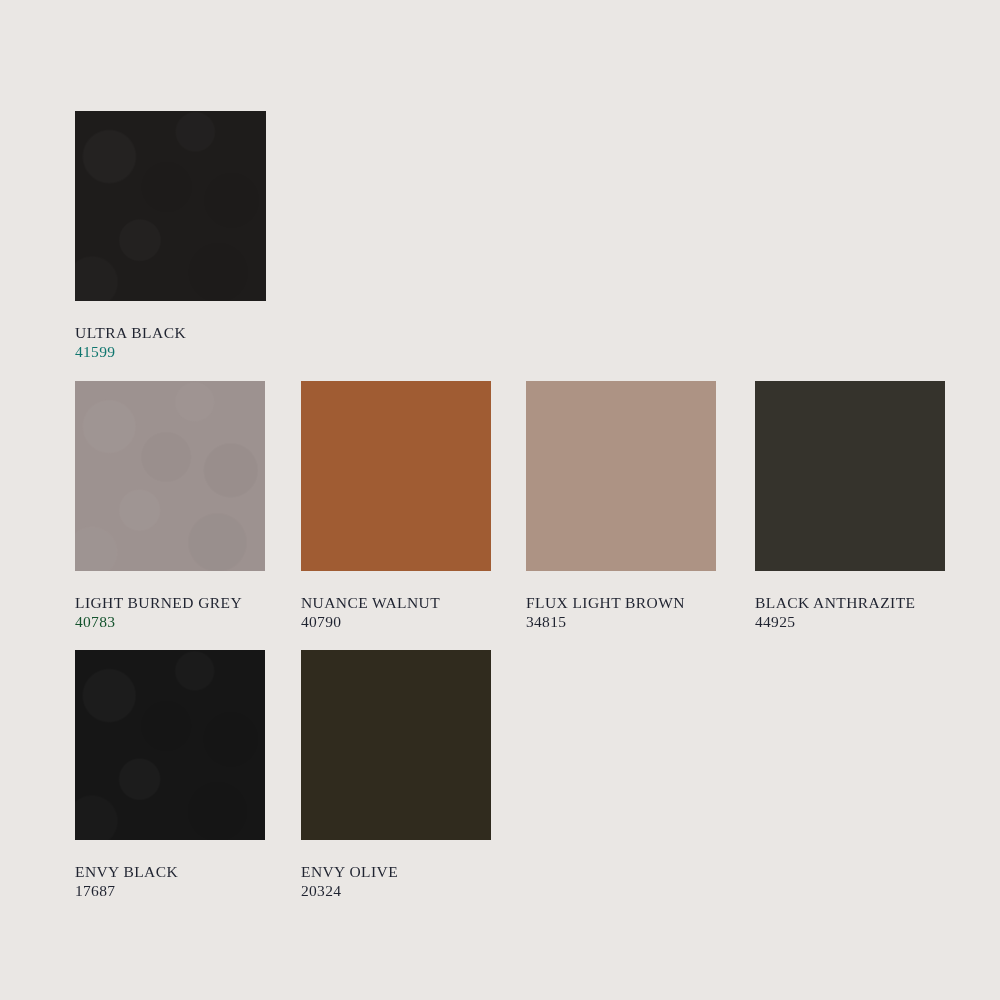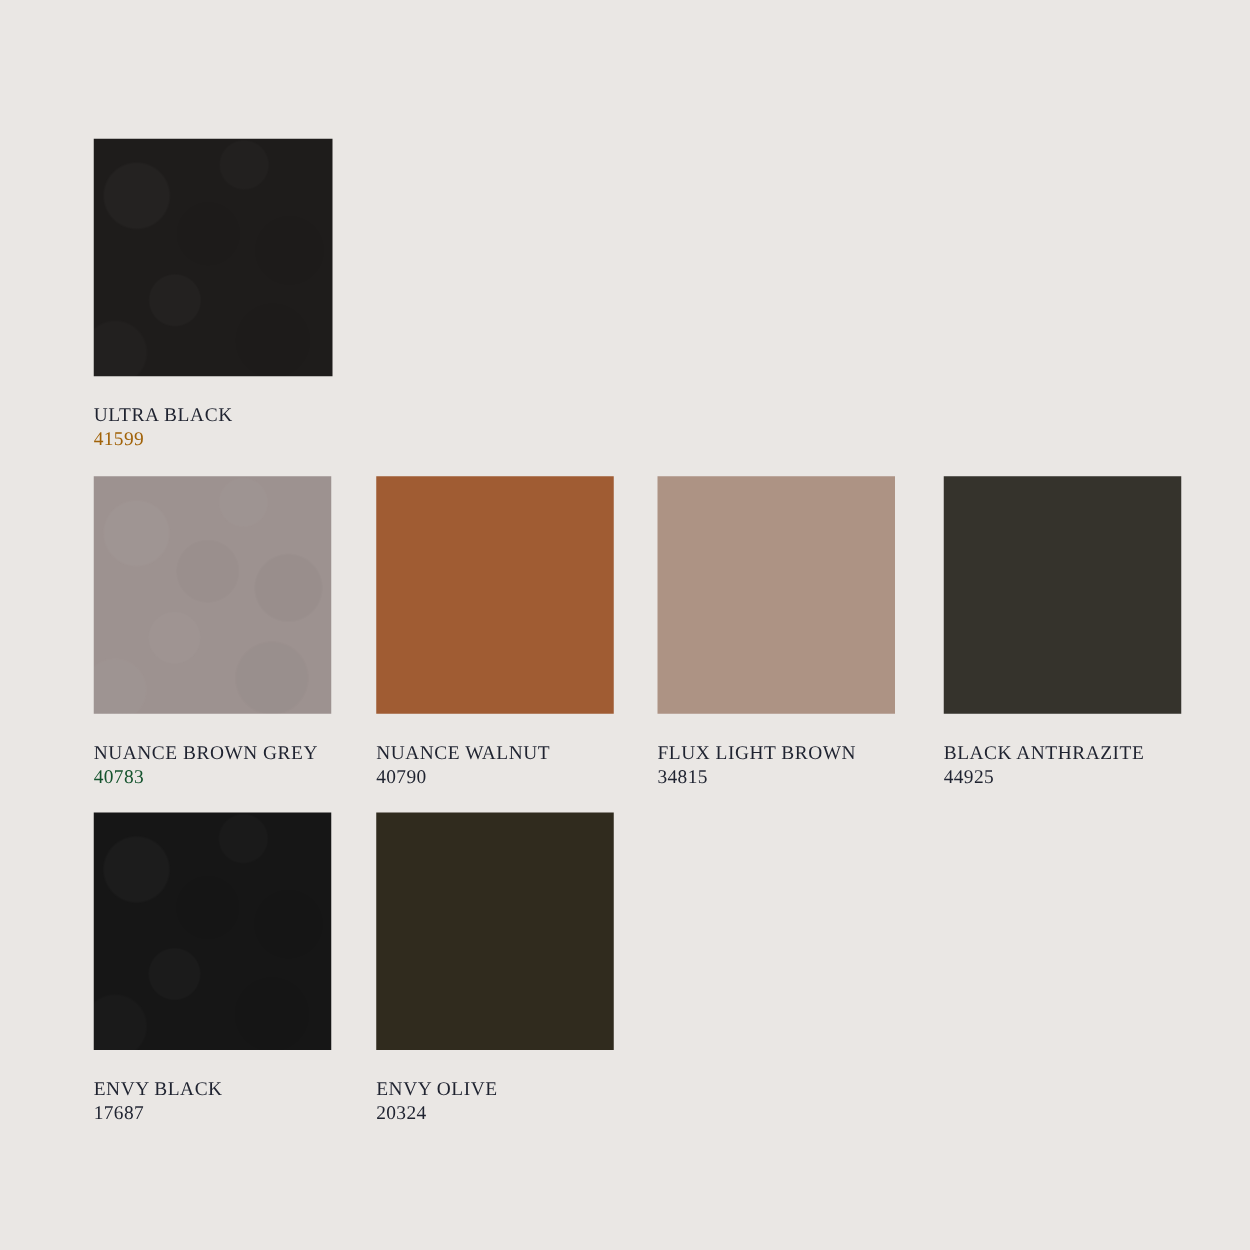--- a/index.html
+++ b/index.html
@@ -113,32 +113,32 @@
 <body style="background: rgb(234, 231, 228);">
 
 <div class="swatch-board">
 
   <div class="swatch-row row-1">
 
     <div class="swatch-card col-0">
       <span class="swatch-chip grain" style="background-color:#1e1c1b;"></span>
       <span class="swatch-caption">
         <span class="swatch-name" style="color: rgb(31, 35, 48);">ULTRA BLACK</span>
-        <span class="swatch-code" style="color: #a16207;">41599</span>
+        <span class="swatch-code" style="color: #0f766e;">41599</span>
       </span>
     </div>
 
   </div>
 
   <div class="swatch-row row-2">
 
     <div class="swatch-card col-0">
       <span class="swatch-chip grain" style="background-color:#9d9290;"></span>
       <span class="swatch-caption">
-        <span class="swatch-name" style="color: rgb(31, 35, 48);">NUANCE BROWN GREY</span>
+        <span class="swatch-name" style="color: rgb(31, 35, 48);">LIGHT BURNED GREY</span>
         <span class="swatch-code" style="color: #14532d;">40783</span>
       </span>
     </div>
 
     <div class="swatch-card col-1">
       <span class="swatch-chip grain-soft" style="background-color:#a05c33;"></span>
       <span class="swatch-caption">
         <span class="swatch-name" style="color: rgb(31, 35, 48);">NUANCE WALNUT</span>
         <span class="swatch-code" style="color: rgb(31, 35, 48);">40790</span>
       </span>

